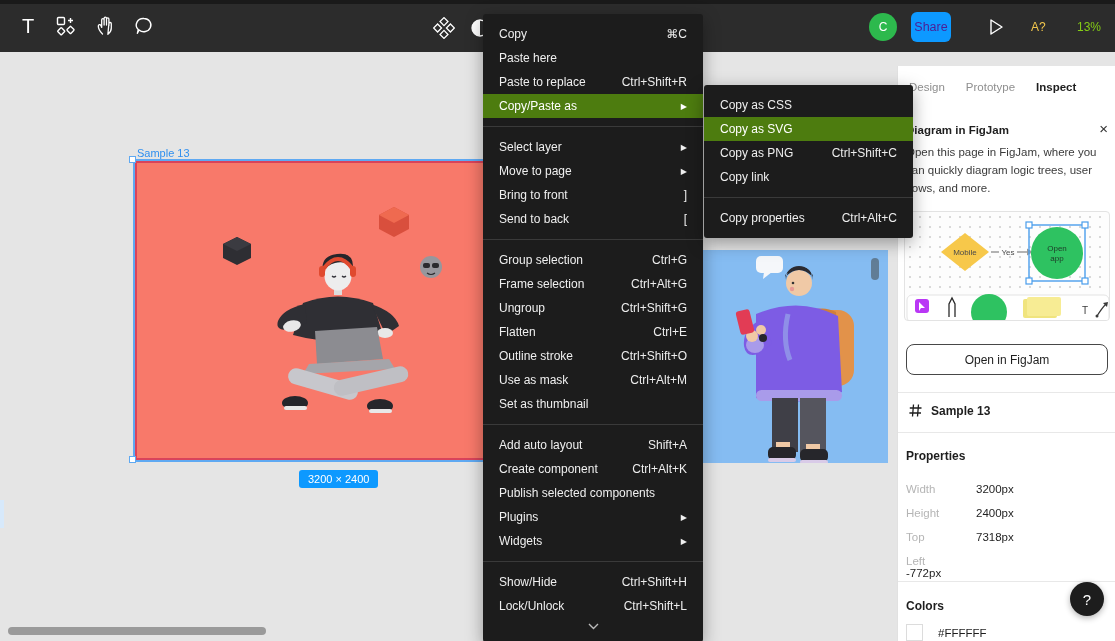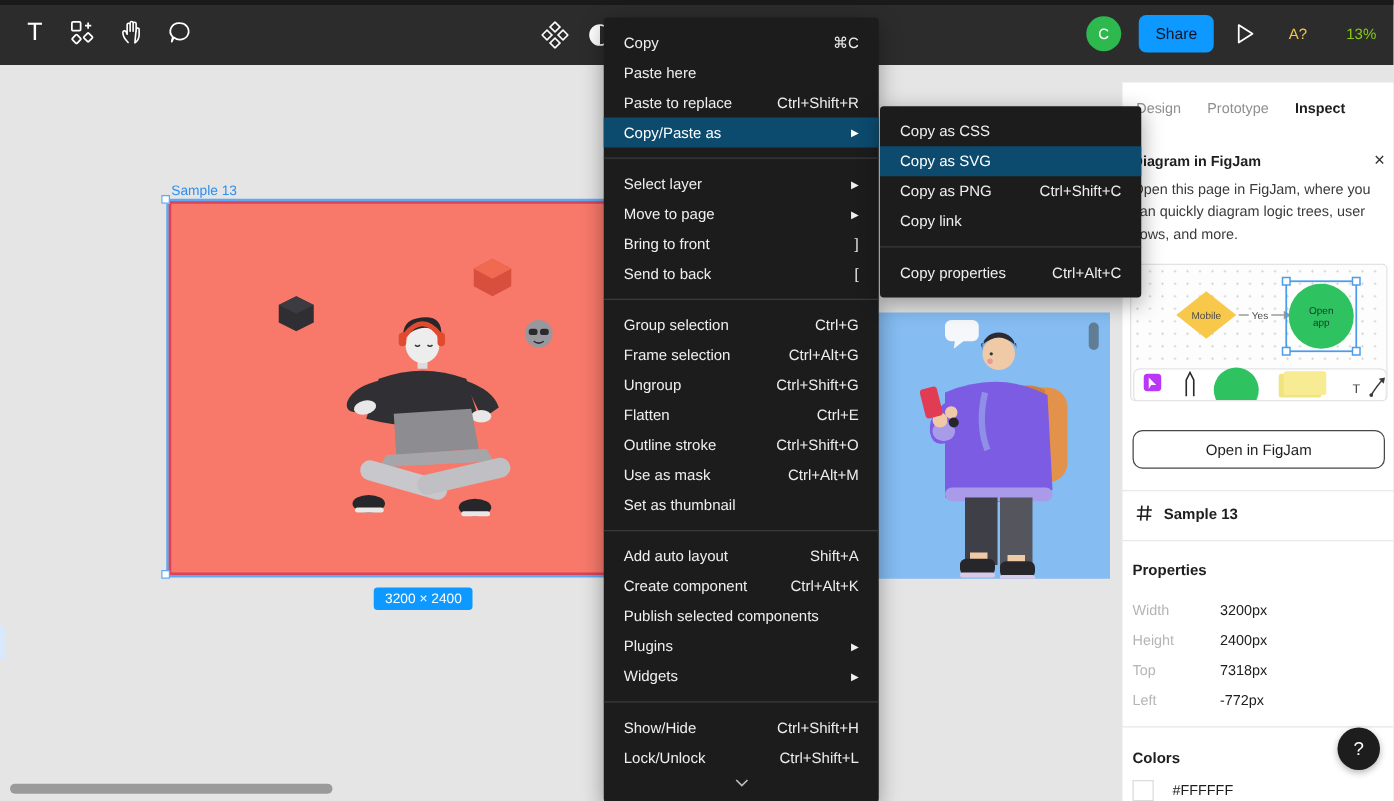--- a/index.html
+++ b/index.html
@@ -6,21 +6,21 @@
   *{box-sizing:border-box;font-family:"Liberation Sans",sans-serif;}
   .app{position:relative;width:1115px;height:641px;overflow:hidden;background:#E5E5E5;}
 
   
   .toolbar{position:absolute;left:0;top:0;width:1115px;height:52px;background:#2C2C2C;}
   .toolbar .topstrip{position:absolute;left:0;top:0;width:100%;height:4px;background:#1A1A1A;}
   .tool{position:absolute;top:12px;width:28px;height:28px;display:flex;align-items:center;justify-content:center;color:#fff;cursor:pointer;}
   .tool svg{display:block}
   .text-tool{left:14px;font-size:20px;font-weight:400;}
   .avatar{position:absolute;left:869px;top:13px;width:28px;height:28px;border-radius:50%;background:#2DB94D;color:#fff;font-size:12px;display:flex;align-items:center;justify-content:center;}
-  .share-btn{position:absolute;left:911px;top:12px;width:60px;height:30px;background:#0D99FF;border-radius:6px;color:#0f172a;font-size:12.5px;display:flex;align-items:center;justify-content:center;cursor:pointer;}
+  .share-btn{position:absolute;left:911px;top:12px;width:40px;height:30px;background:#0D99FF;border-radius:6px;color:#4c1d95;font-size:12.5px;display:flex;align-items:center;justify-content:center;cursor:pointer;}
   .font-warning{position:absolute;left:1031px;top:20px;color:#F2C64C;font-size:12px;}
   .zoom-ctl{position:absolute;left:1077px;top:20px;color:#84cc16;font-size:12px;display:flex;align-items:center;gap:17px;}
 
   
   .canvas{position:absolute;left:0;top:52px;width:1115px;height:589px;background:#E5E5E5;}
   .frame-label{position:absolute;left:137px;top:95px;font-size:11px;color:#2F8FEF;}
   .red-frame{position:absolute;left:135px;top:109px;width:416px;height:299px;background:#F8796A;border:2px solid #D9435B;box-shadow:0 0 0 2px #5FA9F2;overflow:hidden;}
   .handle{position:absolute;width:7px;height:7px;background:#fff;border:1.5px solid #5FA9F2;}
   .size-badge{position:absolute;left:299px;top:418px;background:#0D99FF;color:#fff;font-size:11px;padding:3px 9px;border-radius:3px;}
   .blue-frame{position:absolute;left:660px;top:198px;width:228px;height:213px;background:#85BCF2;overflow:hidden;}
@@ -48,21 +48,21 @@
   .swatch{position:absolute;left:8px;top:558px;width:17px;height:17px;background:#fff;border:1px solid #DCDCDC;}
   .swatch-hex{position:absolute;left:40px;top:561px;font-size:11.5px;color:#1E1E1E;}
   .help-btn{position:absolute;left:1070px;top:582px;width:34px;height:34px;border-radius:50%;background:#1D1D1D;color:#fff;font-size:15px;display:flex;align-items:center;justify-content:center;cursor:pointer;box-shadow:0 2px 6px rgba(0,0,0,.3);}
 
   
   .menu{position:absolute;background:#1C1C1C;border-radius:3px;box-shadow:0 5px 17px rgba(0,0,0,.35);padding:8px 0;z-index:50;}
   .menu-main{left:483px;top:14px;width:220px;}
   .menu-sub{left:704px;top:85px;width:209px;z-index:51;}
   .mi{height:24px;display:flex;align-items:center;justify-content:space-between;padding:0 16px;font-size:12px;color:#EFEFEF;cursor:pointer;white-space:nowrap;}
   .mi .sc{color:#EDEDED;}
-  .mi.hl{background:#0c4a6e;color:#fff;}
+  .mi.hl{background:#4d7c0f;color:#fff;}
   .mi.hl .sc,.mi.hl .arr{color:#fff;}
   .mi .arr{font-size:8px;color:#EFEFEF;}
   .msep{margin:8px 0;border-top:1px solid #3A3A3A;height:0;}
   .menu-more{height:16px;display:flex;align-items:center;justify-content:center;cursor:pointer;}
 
   svg text{font-family:"Liberation Sans",sans-serif;}
 </style>
 </head>
 <body>
 
@@ -257,21 +257,21 @@
       <span class="pv">3200px</span>
     </div>
     <div class="prow" style="top:441px;">
       <span class="pl">Height</span>
       <span class="pv">2400px</span>
     </div>
     <div class="prow" style="top:465px;">
       <span class="pl">Top</span>
       <span class="pv">7318px</span>
     </div>
-    <div class="prow" style="top:489px;">
+    <div class="prow" style="top:489px;flex-direction:column;">
       <span class="pl">Left</span>
       <span class="pv">-772px</span>
     </div>
 
     <div class="psep" style="top:515px;"></div>
 
     <div class="sect-title" style="top:533px;">Colors</div>
     <div class="swatch"></div>
     <div class="swatch-hex">#FFFFFF</div>
   </div>

